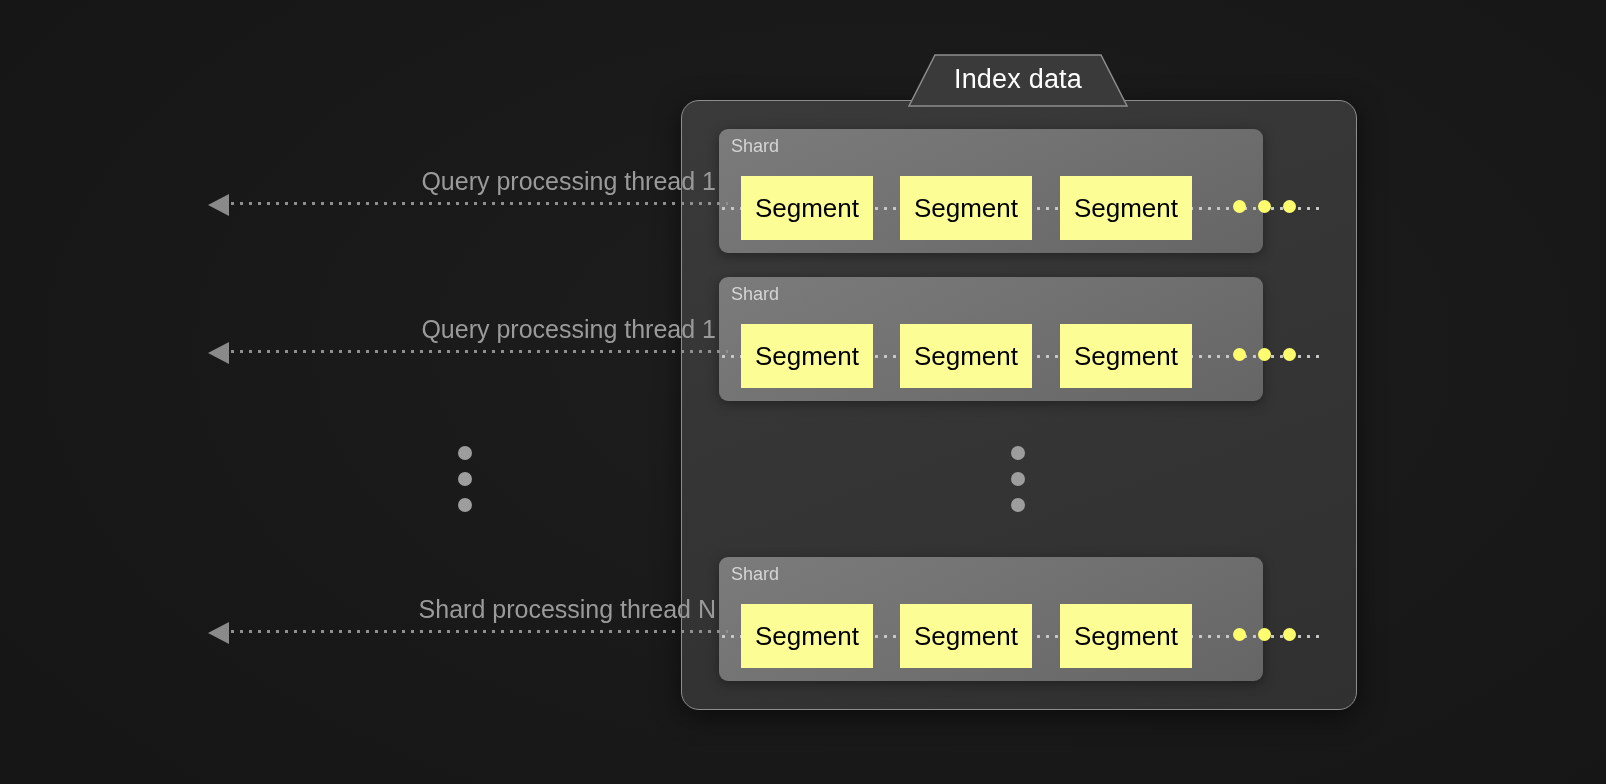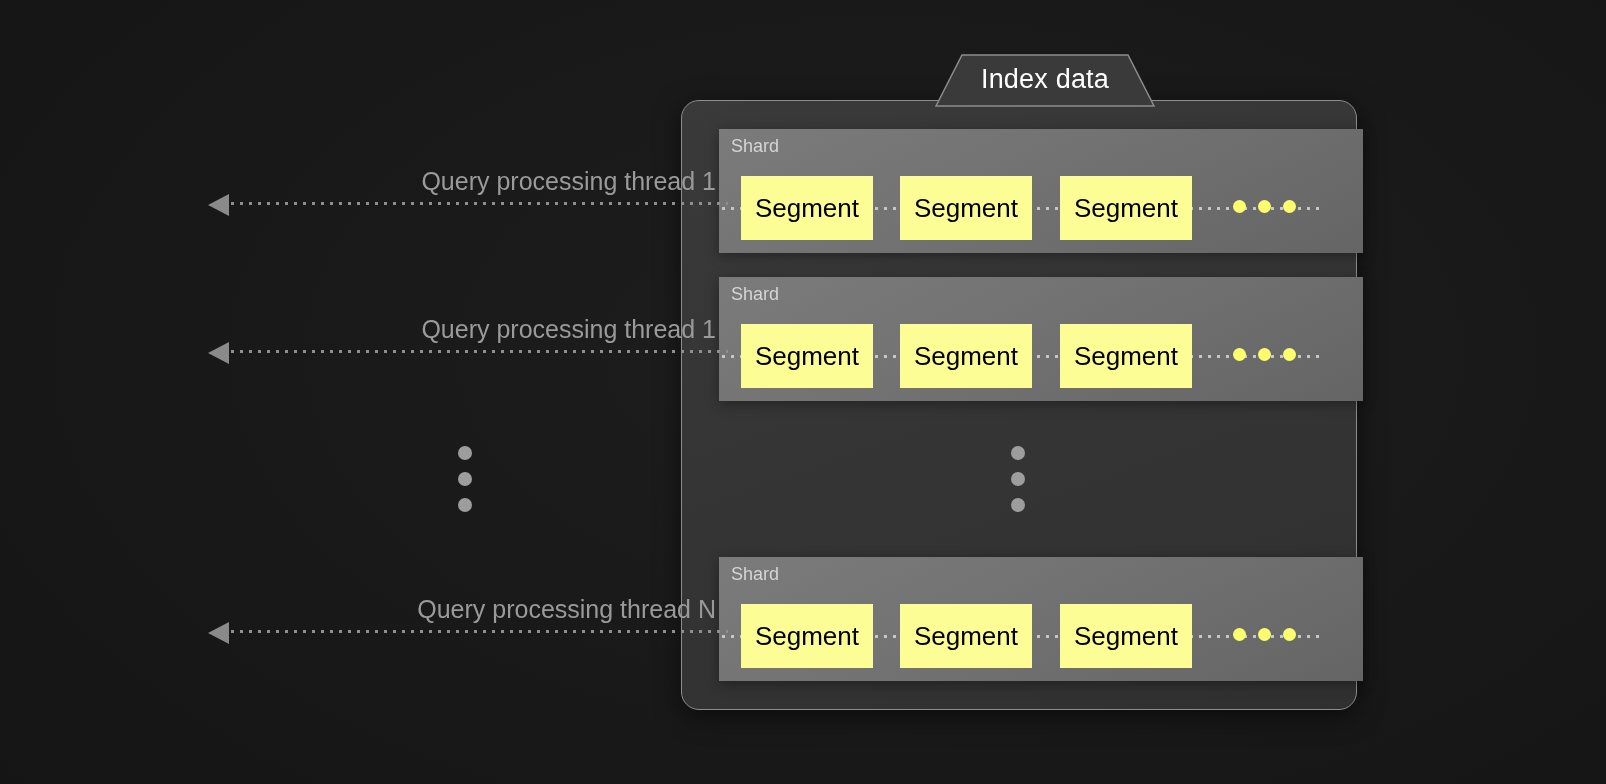--- a/index.html
+++ b/index.html
@@ -34,21 +34,21 @@
     background: linear-gradient(160deg, #3a3a3a 0%, #353535 45%, #303030 100%);
     border: 1.5px solid #8d8d8d;
     border-radius: 18px;
     box-shadow: 0 6px 26px rgba(0,0,0,0.55);
     box-sizing: border-box;
   }
 
   
   #index-tab {
     position: absolute;
-    left: 928px;
+    left: 901px;
     top: 54px;
     width: 234px;
     height: 40px;
   }
   #index-tab svg {
     position: absolute;
     left: 0; top: 0;
     display: block;
   }
   #index-tab .tab-label {
@@ -63,25 +63,26 @@
     font-size: 27px;
     letter-spacing: 0.2px;
     padding-bottom: 2px;
     box-sizing: border-box;
   }
 
   
   .shard {
     position: absolute;
     left: 719px;
-    width: 644px;
+    width: 544px;
     height: 124px;
     background: linear-gradient(155deg, #7b7b7b 0%, #737373 40%, #656565 100%);
     box-shadow: 0 3px 12px rgba(0,0,0,0.35);
     box-sizing: border-box;
+    border-radius: 9px;
   }
   .shard-label {
     position: absolute;
     left: 12px;
     top: 7px;
     color: #d5d5d5;
     font-size: 18px;
   }
 
   .segments-row {
@@ -286,17 +287,17 @@
       <div class="arrow-head"></div>
       <div class="arrow-line"></div>
       <div class="thread-label">Query processing thread 1</div>
     </div>
   </div>
 
   <div class="thread-wrap" style="top:573px">
     <div class="thread-arrow" style="top:53px">
       <div class="arrow-head"></div>
       <div class="arrow-line"></div>
-      <div class="thread-label">Query processing thread N</div>
+      <div class="thread-label">Shard processing thread N</div>
     </div>
   </div>
 
 </div>
 
 </body></html>

